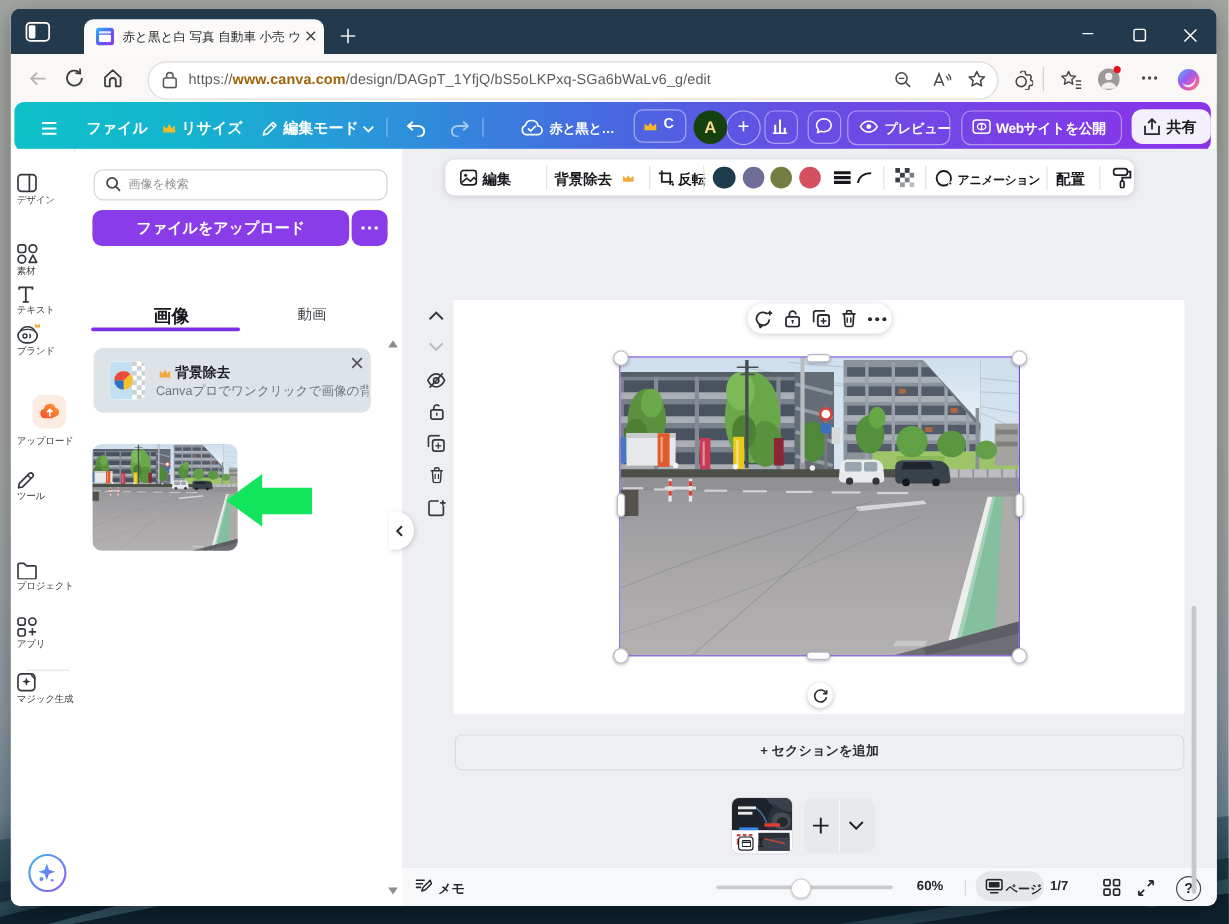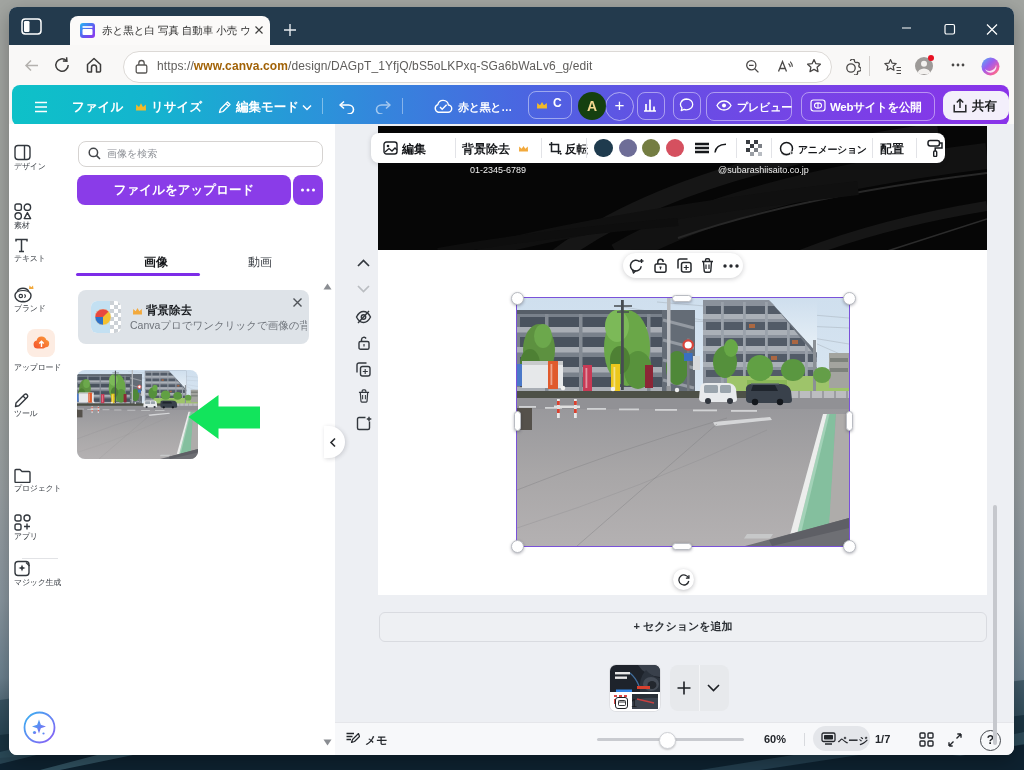--- a/index.html
+++ b/index.html
@@ -220,21 +220,21 @@
       </svg><br>デザイン</div>
   <div class="abs railitem" style="top:196px"><svg width="18" height="17" viewBox="0 0 18 17" style="margin-bottom:-2px">
         <rect x="1" y="1" width="6.4" height="6.4" rx="1.8" fill="none" stroke="#33383e" stroke-width="1.4"></rect>
         <circle cx="13.4" cy="4.2" r="3.2" fill="none" stroke="#33383e" stroke-width="1.4"></circle>
         <circle cx="4.2" cy="13" r="3.2" fill="none" stroke="#33383e" stroke-width="1.4"></circle>
         <path d="M13.4 9.6 L16.6 15.6 H10.2 Z" fill="none" stroke="#33383e" stroke-width="1.4" stroke-linejoin="round"></path>
       </svg><br>素材</div>
   <div class="abs railitem" style="top:231px"><svg width="15" height="15" viewBox="0 0 15 15" style="margin-bottom:-2px">
         <path d="M2 3.5 V1.5 H13 V3.5 M7.5 1.5 V13.5 M5 13.5 H10" fill="none" stroke="#33383e" stroke-width="1.5"></path>
       </svg><br>テキスト</div>
-  <div class="abs railitem" style="top:277px"><svg width="22" height="19" viewBox="0 0 22 19" style="margin-bottom:-2px">
+  <div class="abs railitem" style="top:261px"><svg width="22" height="19" viewBox="0 0 22 19" style="margin-bottom:-2px">
         <path d="M15 5 L15.5 1.5 L17.3 3.3 L19 1.5 L19.5 5 Z" fill="#f2a93c"></path>
         <path d="M3 8 a6.5 6 0 0 1 12 0 l1.5 1.5 a6.5 6 0 0 1 -7.5 8 a6.5 6 0 0 1 -7.5 -8 Z" fill="none" stroke="#33383e" stroke-width="1.4" stroke-linejoin="round"></path>
         <path d="M3.5 7.5 Q9 5.5 14.5 7.5" fill="none" stroke="#33383e" stroke-width="1.2"></path>
         <circle cx="6.8" cy="12" r="1.7" fill="none" stroke="#33383e" stroke-width="1.2"></circle>
         <path d="M10.3 10.5 a1.7 1.7 0 0 1 0 3.2" fill="none" stroke="#33383e" stroke-width="1.2"></path>
       </svg><br>ブランド</div>
   <div class="abs" style="left:18px;top:322px;width:28px;height:28px;border-radius:8px;background:#fdece2"></div>
   <svg class="abs" style="left:24px;top:328px" width="17" height="15" viewBox="0 0 17 15">
       <defs>
         <linearGradient id="upg" x1="0" y1="1" x2="1" y2="0">
@@ -283,21 +283,21 @@
       <circle cx="5.4" cy="5.4" r="4.2" fill="none" stroke="#43464a" stroke-width="1.5"></circle>
       <path d="M8.6 8.6 L12 12" stroke="#43464a" stroke-width="1.5"></path>
     </svg>
   <div class="abs" style="left:98px;top:140px;font-size:10px;color:#8d9096">画像を検索</div>
   <div class="abs" style="left:68px;top:168px;width:214px;height:30px;border-radius:8px;background:#8a3ce8;color:#fff;font-size:12.5px;font-weight:700;text-align:center;line-height:30px">ファイルをアップロード</div>
   <div class="abs" style="left:284px;top:168px;width:30px;height:30px;border-radius:8px;background:#8a3ce8"><svg width="30" height="30" viewBox="0 0 30 30">
         <circle cx="9.5" cy="15" r="1.5" fill="#fff"></circle>
         <circle cx="15" cy="15" r="1.5" fill="#fff"></circle>
         <circle cx="20.5" cy="15" r="1.5" fill="#fff"></circle>
       </svg></div>
-  <div class="abs" style="left:135px;top:247px;font-size:12px;font-weight:700;color:#17191c">画像</div>
+  <div class="abs" style="left:119px;top:247px;font-size:15px;font-weight:700;color:#17191c">画像</div>
   <div class="abs" style="left:239px;top:247px;font-size:12px;color:#3c4046">動画</div>
   <div class="abs" style="left:67px;top:266px;width:124px;height:2.5px;background:#7d2ce8;border-radius:2px"></div>
   <div class="abs" style="left:69px;top:283px;width:231px;height:54px;border-radius:8px;background:#dee3e8"></div>
   <div class="abs" style="left:82px;top:294px;width:30px;height:32px;border-radius:6px;background:#fff;overflow:hidden">
     <svg width="30" height="32" viewBox="0 0 30 32">
         <rect width="19" height="32" fill="#c3e0f2"></rect>
         <rect x="19" width="11" height="32" fill="#fff"></rect>
         <g fill="#ccd1d6">
           <rect x="19" y="0" width="4" height="4"></rect>
           <rect x="23" y="4" width="4" height="4"></rect>
@@ -490,34 +490,20 @@
       <path d="M319 116 L332 116 L332 248 L311 248 Z" fill="#aeacaa"></path>
       <path d="M228 248 L332 220 L332 248 Z" fill="#6e6f74"></path>
       <path d="M252 242 L332 220 L332 230 L255 248 Z" fill="#5e5f65"></path>
       <path d="M0 192 Q100 152 210 120" stroke="#77777b" stroke-width="1" fill="none" opacity=".35"></path>
       <path d="M60 248 L200 126" stroke="#7c7c80" stroke-width="1" fill="none" opacity=".4"></path>
       <path d="M0 230 Q120 192 250 132" stroke="#7c7c80" stroke-width="0.8" fill="none" opacity=".3"></path>
       <path d="M230 236 h26 l-3 4.5 h-26 Z" fill="#c9cbcc" opacity=".9"></path>
     </g>
   </defs>
     </svg>
-  <div id="page-dark" class="abs">
-    <svg width="609" height="126" viewBox="0 0 609 126">
-        <rect width="609" height="126" fill="#060606"></rect>
-      <path d="M180 130 Q300 40 560 5" stroke="#161616" stroke-width="16" fill="none"></path>
-      <path d="M240 130 Q360 60 609 30" stroke="#121212" stroke-width="26" fill="none"></path>
-      <path d="M300 112 Q420 70 609 47" stroke="#272727" stroke-width="2" fill="none"></path>
-      <path d="M100 126 Q240 90 480 62" stroke="#101010" stroke-width="14" fill="none"></path>
-      <path d="M420 130 Q500 98 609 80" stroke="#161616" stroke-width="10" fill="none"></path>
-      <path d="M500 128 L609 93" stroke="#2b2b2b" stroke-width="1.6" fill="none"></path>
-      <path d="M60 126 Q160 108 300 96" stroke="#0e0e0e" stroke-width="8" fill="none"></path>
-      <text x="92" y="47" font-size="9" fill="#f0f0f0" font-family="Liberation Sans">01-2345-6789</text>
-      <text x="340" y="47" font-size="9" fill="#f0f0f0" font-family="Liberation Sans">@subarashiisaito.co.jp</text>
-    </svg>
-  </div>
   <div id="page-white" class="abs"></div>
   <svg class="abs" style="left:508px;top:291px" width="332" height="248" viewBox="0 0 332 248">
       <use href="#scene"></use>
     </svg>
   <div class="abs" style="left:507px;top:290px;width:332px;height:248px;border:1.5px solid #7a52d9"></div>
   <svg class="abs" style="left:68px;top:363px;border-radius:8px" width="121" height="89" viewBox="0 0 332 248" preserveAspectRatio="none">
       <use href="#scene"></use>
     </svg>
   <div class="abs seltool"></div>
   <svg class="abs" style="left:374px;top:134px" width="15" height="14" viewBox="0 0 15 14">

